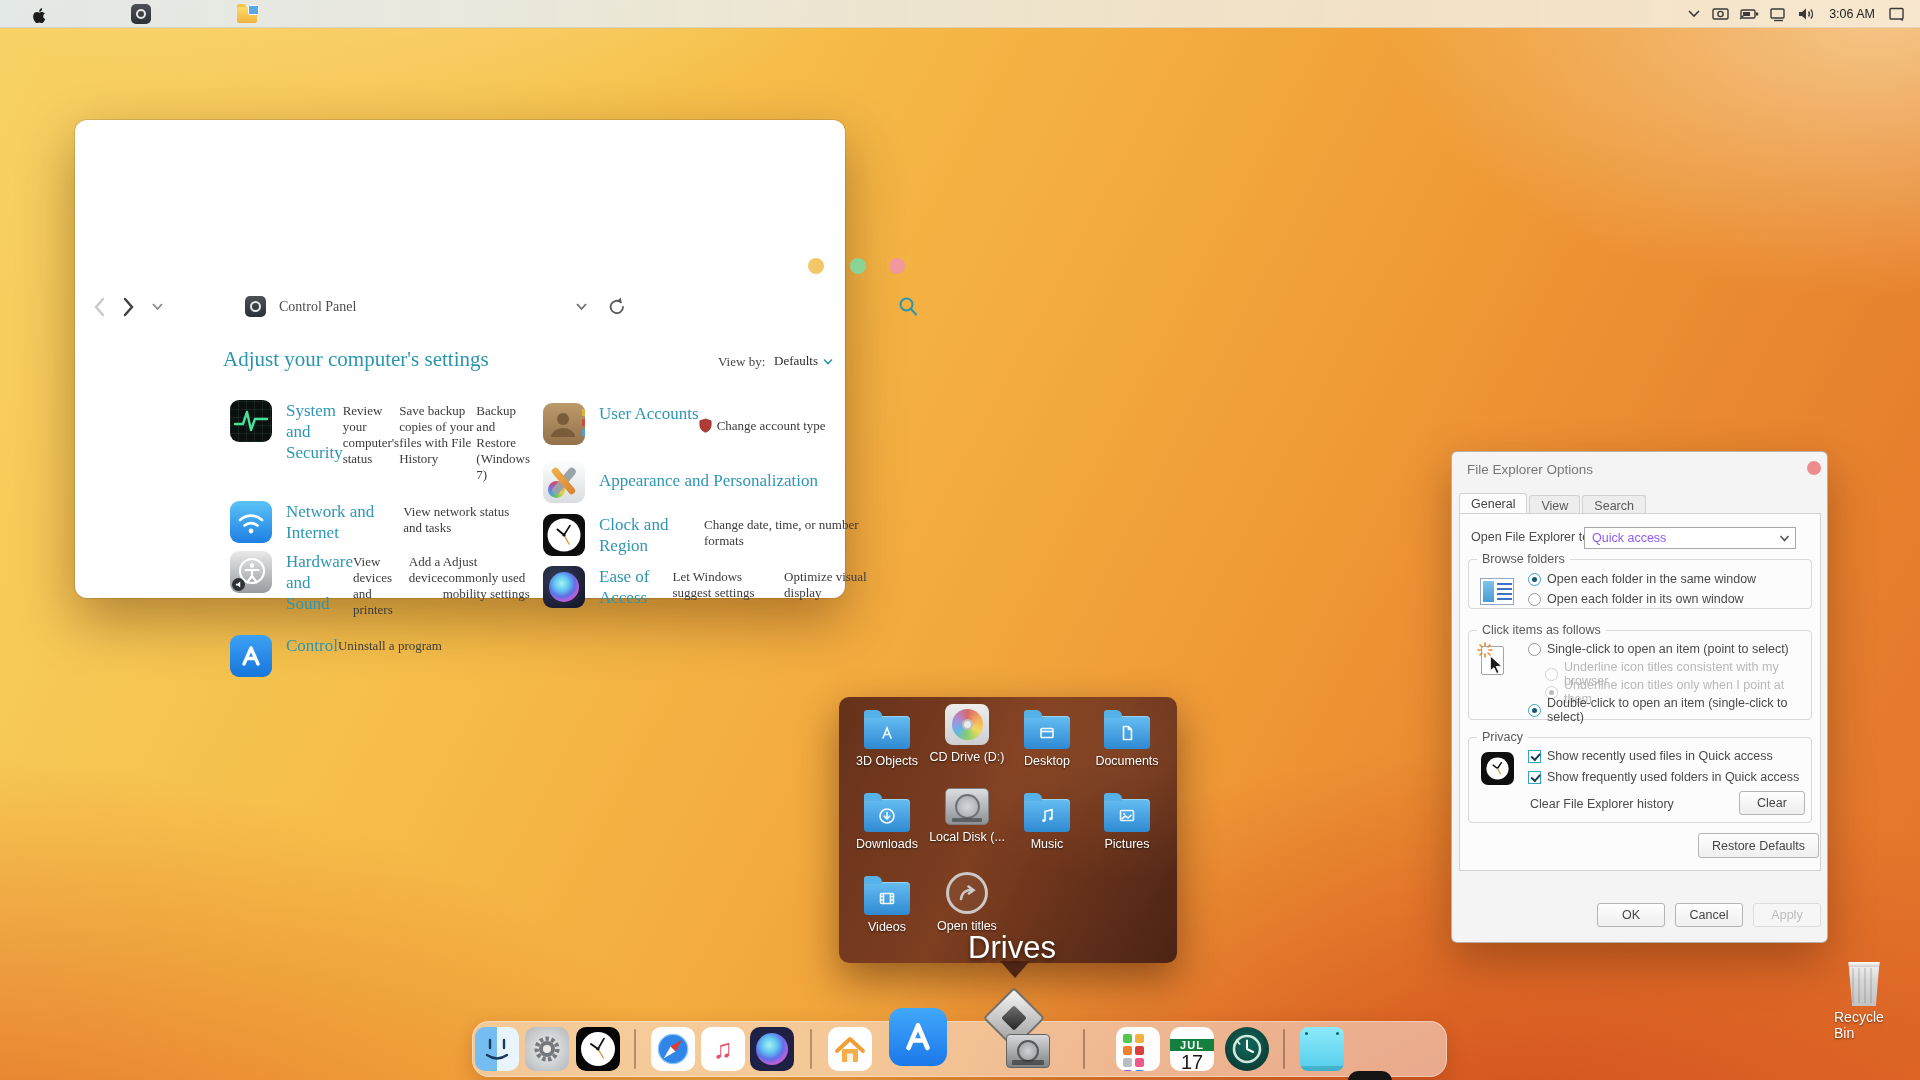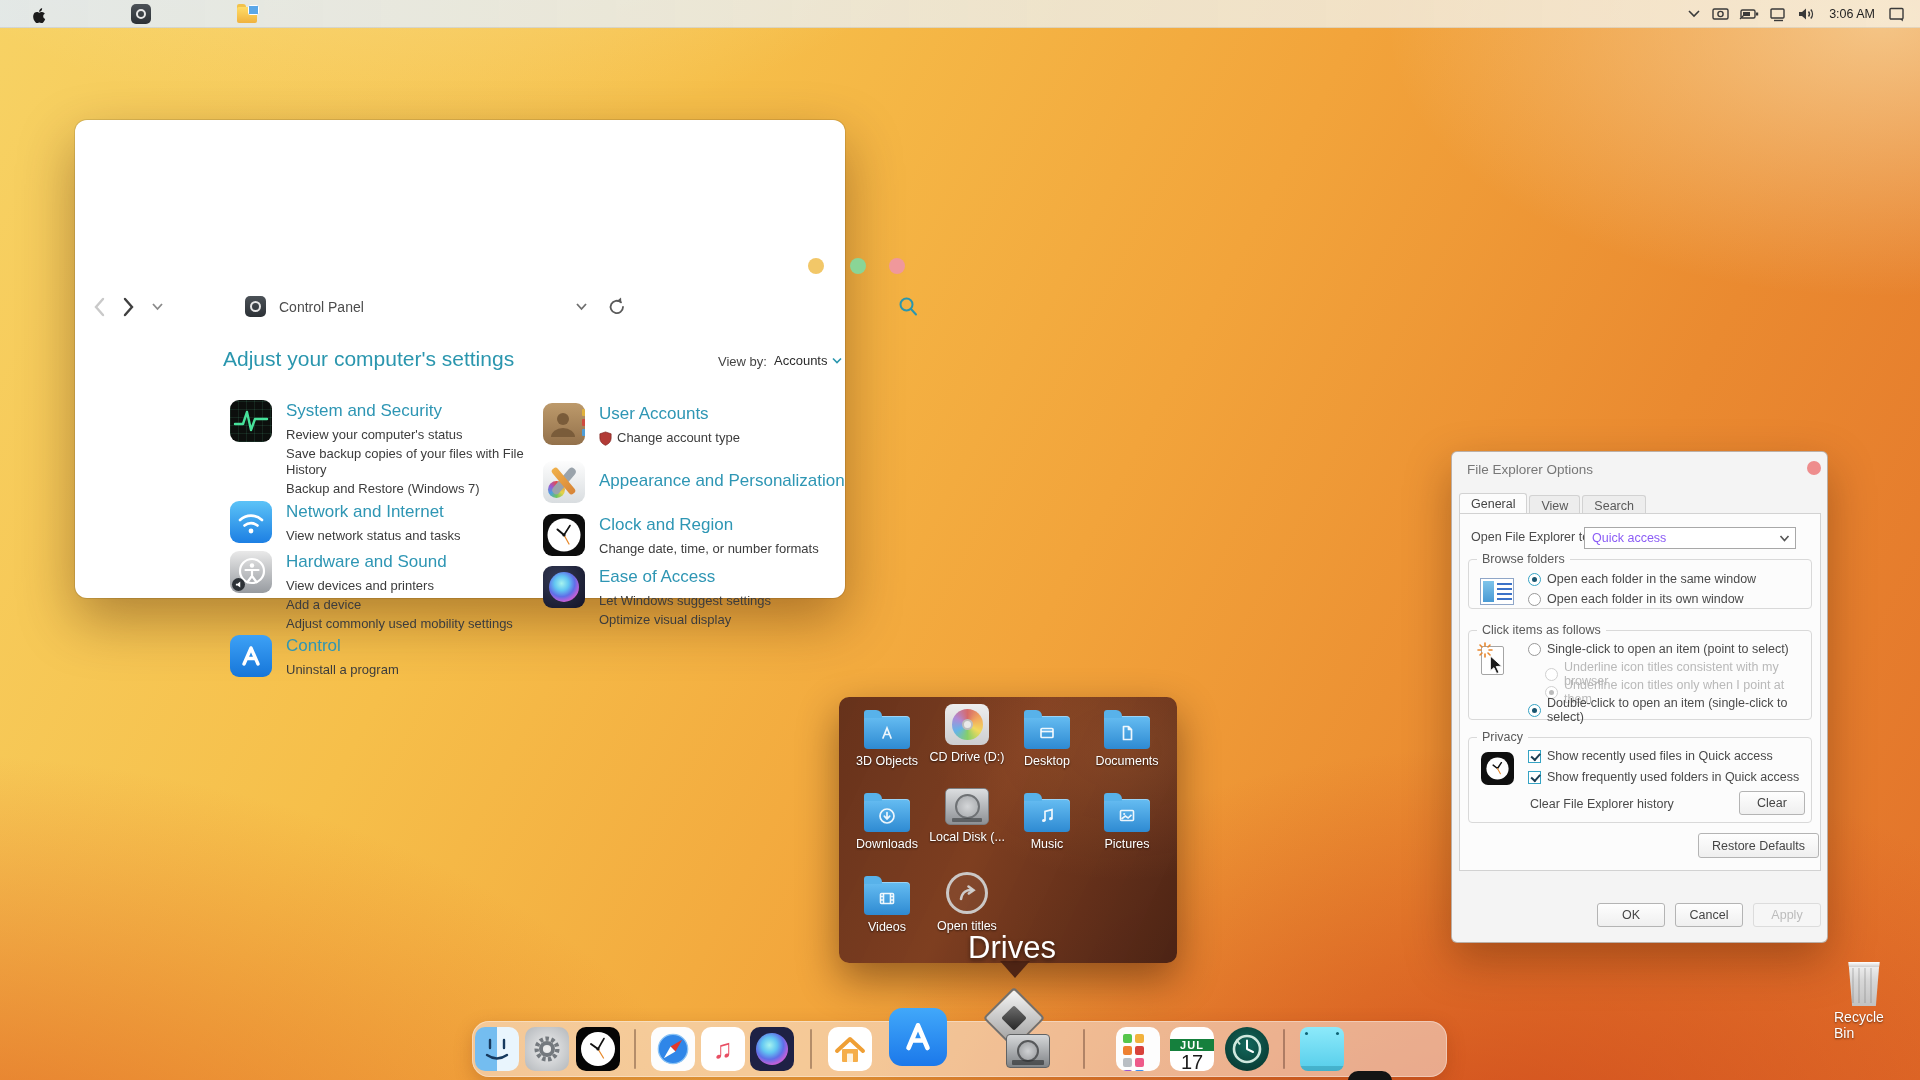--- a/index.html
+++ b/index.html
@@ -27,37 +27,37 @@
   .mb-app2 { position:absolute; left:237px; top:4px; width:22px; height:20px; }
   .mb-app2 .ftab { position:absolute; left:0; top:0; width:9px; height:5px; background:#f2c24a; border-radius:2px 3px 0 0; }
   .mb-app2 .fbody { position:absolute; left:0; top:3px; width:20px; height:16px; background:linear-gradient(180deg,#ffdc66,#f0b23e); border-radius:2px; }
   .mb-app2 .fwin { position:absolute; right:0; top:1px; width:11px; height:10px; background:#5aa7e8; border:1.5px solid #fff; border-radius:1.5px; }
   .tray { position:absolute; right:0; top:0; height:28px; display:flex; align-items:center; gap:9px; padding-right:14px; color:#3a3a3a; }
   .tray svg { display:block; }
   .mb-time { font-size:12.5px; color:#1f1f1f; padding:0 4px; }
 
   
   .cpwin { position:absolute; left:75px; top:120px; width:770px; height:478px; background:#fff;
-    border-radius:12px; box-shadow:0 22px 55px rgba(60,20,0,0.38), 0 0 0 1px rgba(0,0,0,0.10); }
+    border-radius:12px; box-shadow:0 22px 55px rgba(60,20,0,0.38), 0 0 0 1px rgba(0,0,0,0.10);font-family:Liberation Serif, serif; }
   .tl { position:absolute; width:16px; height:16px; border-radius:50%; top:138px; }
   .tl.y { left:733px; background:#f2c768; }
   .tl.g { left:775px; background:#8ad596; }
   .tl.r { left:814px; background:#f0989b; }
   .cp-toolbar { position:absolute; left:0; top:170px; width:100%; height:34px; display:block; color:#4a4a4a; }
   .nav-ic { position:absolute; top:6px; }
   .cp-addr-ico { position:absolute; left:170px; top:6px; width:21px; height:21px; border-radius:5px;
     background:linear-gradient(180deg,#4b5157,#2c3136); }
   .cp-addr-ico::after { content:""; position:absolute; inset:5px; border-radius:50%; border:2.5px solid #e6e6e6; }
   .cp-addr-text { position:absolute; left:204px; top:9px; font-size:14px; color:#4c4c4c; }
   .cp-heading { position:absolute; left:148px; top:227px; font-size:21px; color:#2a96ae; font-weight:400; }
   .viewby { position:absolute; left:643px; top:234px; font-size:13px; color:#444; }
   .viewby-val { position:absolute; left:699px; top:233px; font-size:13px; color:#2b2b2b; display:flex; align-items:center; gap:5px; }
   .cat { position:absolute; display:flex; gap:14px; }
   .cat-icon { width:42px; height:42px; border-radius:9px; flex:none; position:relative; overflow:hidden; }
-  .cat-body { display:flex; flex-direction:column; }
+  .cat-body { display:flex; flex-direction:row; }
   .cat-title { font-size:17px; color:#2e96b4; line-height:21px; margin-bottom:3px; cursor:pointer; }
   .cat-link { font-size:13px; color:#3c3c3c; line-height:16px; margin-top:3px; cursor:pointer; }
   .shield-row { display:flex; align-items:center; gap:5px; margin-top:3px; }
   .ic-syssec { background:#0c0f0d; }
   .ic-syssec::before { content:""; position:absolute; inset:0;
      background:repeating-linear-gradient(90deg, rgba(90,200,150,0.12) 0 1px, transparent 1px 8px),
                 repeating-linear-gradient(0deg, rgba(90,200,150,0.12) 0 1px, transparent 1px 8px); }
   .ic-net { background:linear-gradient(180deg,#5cc3f7,#1d7fe3); }
   .ic-hw { background:linear-gradient(180deg,#e9e9e9,#979ba0); }
   .ic-prog, .ic-appstore-sm { background:linear-gradient(180deg,#3da1f6,#1676d9); }
@@ -253,21 +253,21 @@
       </svg>
     <svg class="nav-ic" style="left:822px;top:5px" width="22" height="24" viewBox="0 0 22 24">
       <circle cx="9.5" cy="9.5" r="6" fill="none" stroke="#2a96ae" stroke-width="2"></circle>
       <path d="M14 14 L19 19.5" stroke="#2a96ae" stroke-width="2" stroke-linecap="round"></path>
       </svg>
   </div>
 
   <div class="cp-heading">Adjust your computer's settings</div>
   <span class="viewby">View by:</span>
   <span class="viewby-val">
-    <span>Accounts</span>
+    <span>Defaults</span>
     <svg width="10" height="7" viewBox="0 0 10 7">
       <path d="M1 1.5 L5 5.5 L9 1.5" fill="none" stroke="#2a96ae" stroke-width="1.6"></path>
       </svg>
   </span>
 
   <div class="cat" style="left:155px; top:280px; width:300px">
     <div class="cat-icon ic-syssec">
       <svg width="42" height="42" viewBox="0 0 42 42">
           <polyline points="5,24 13,24 17,12 21,30 25,19 37,19" fill="none" stroke="#46e29a" stroke-width="2.4" stroke-linecap="round" stroke-linejoin="round"></polyline>
         </svg>

